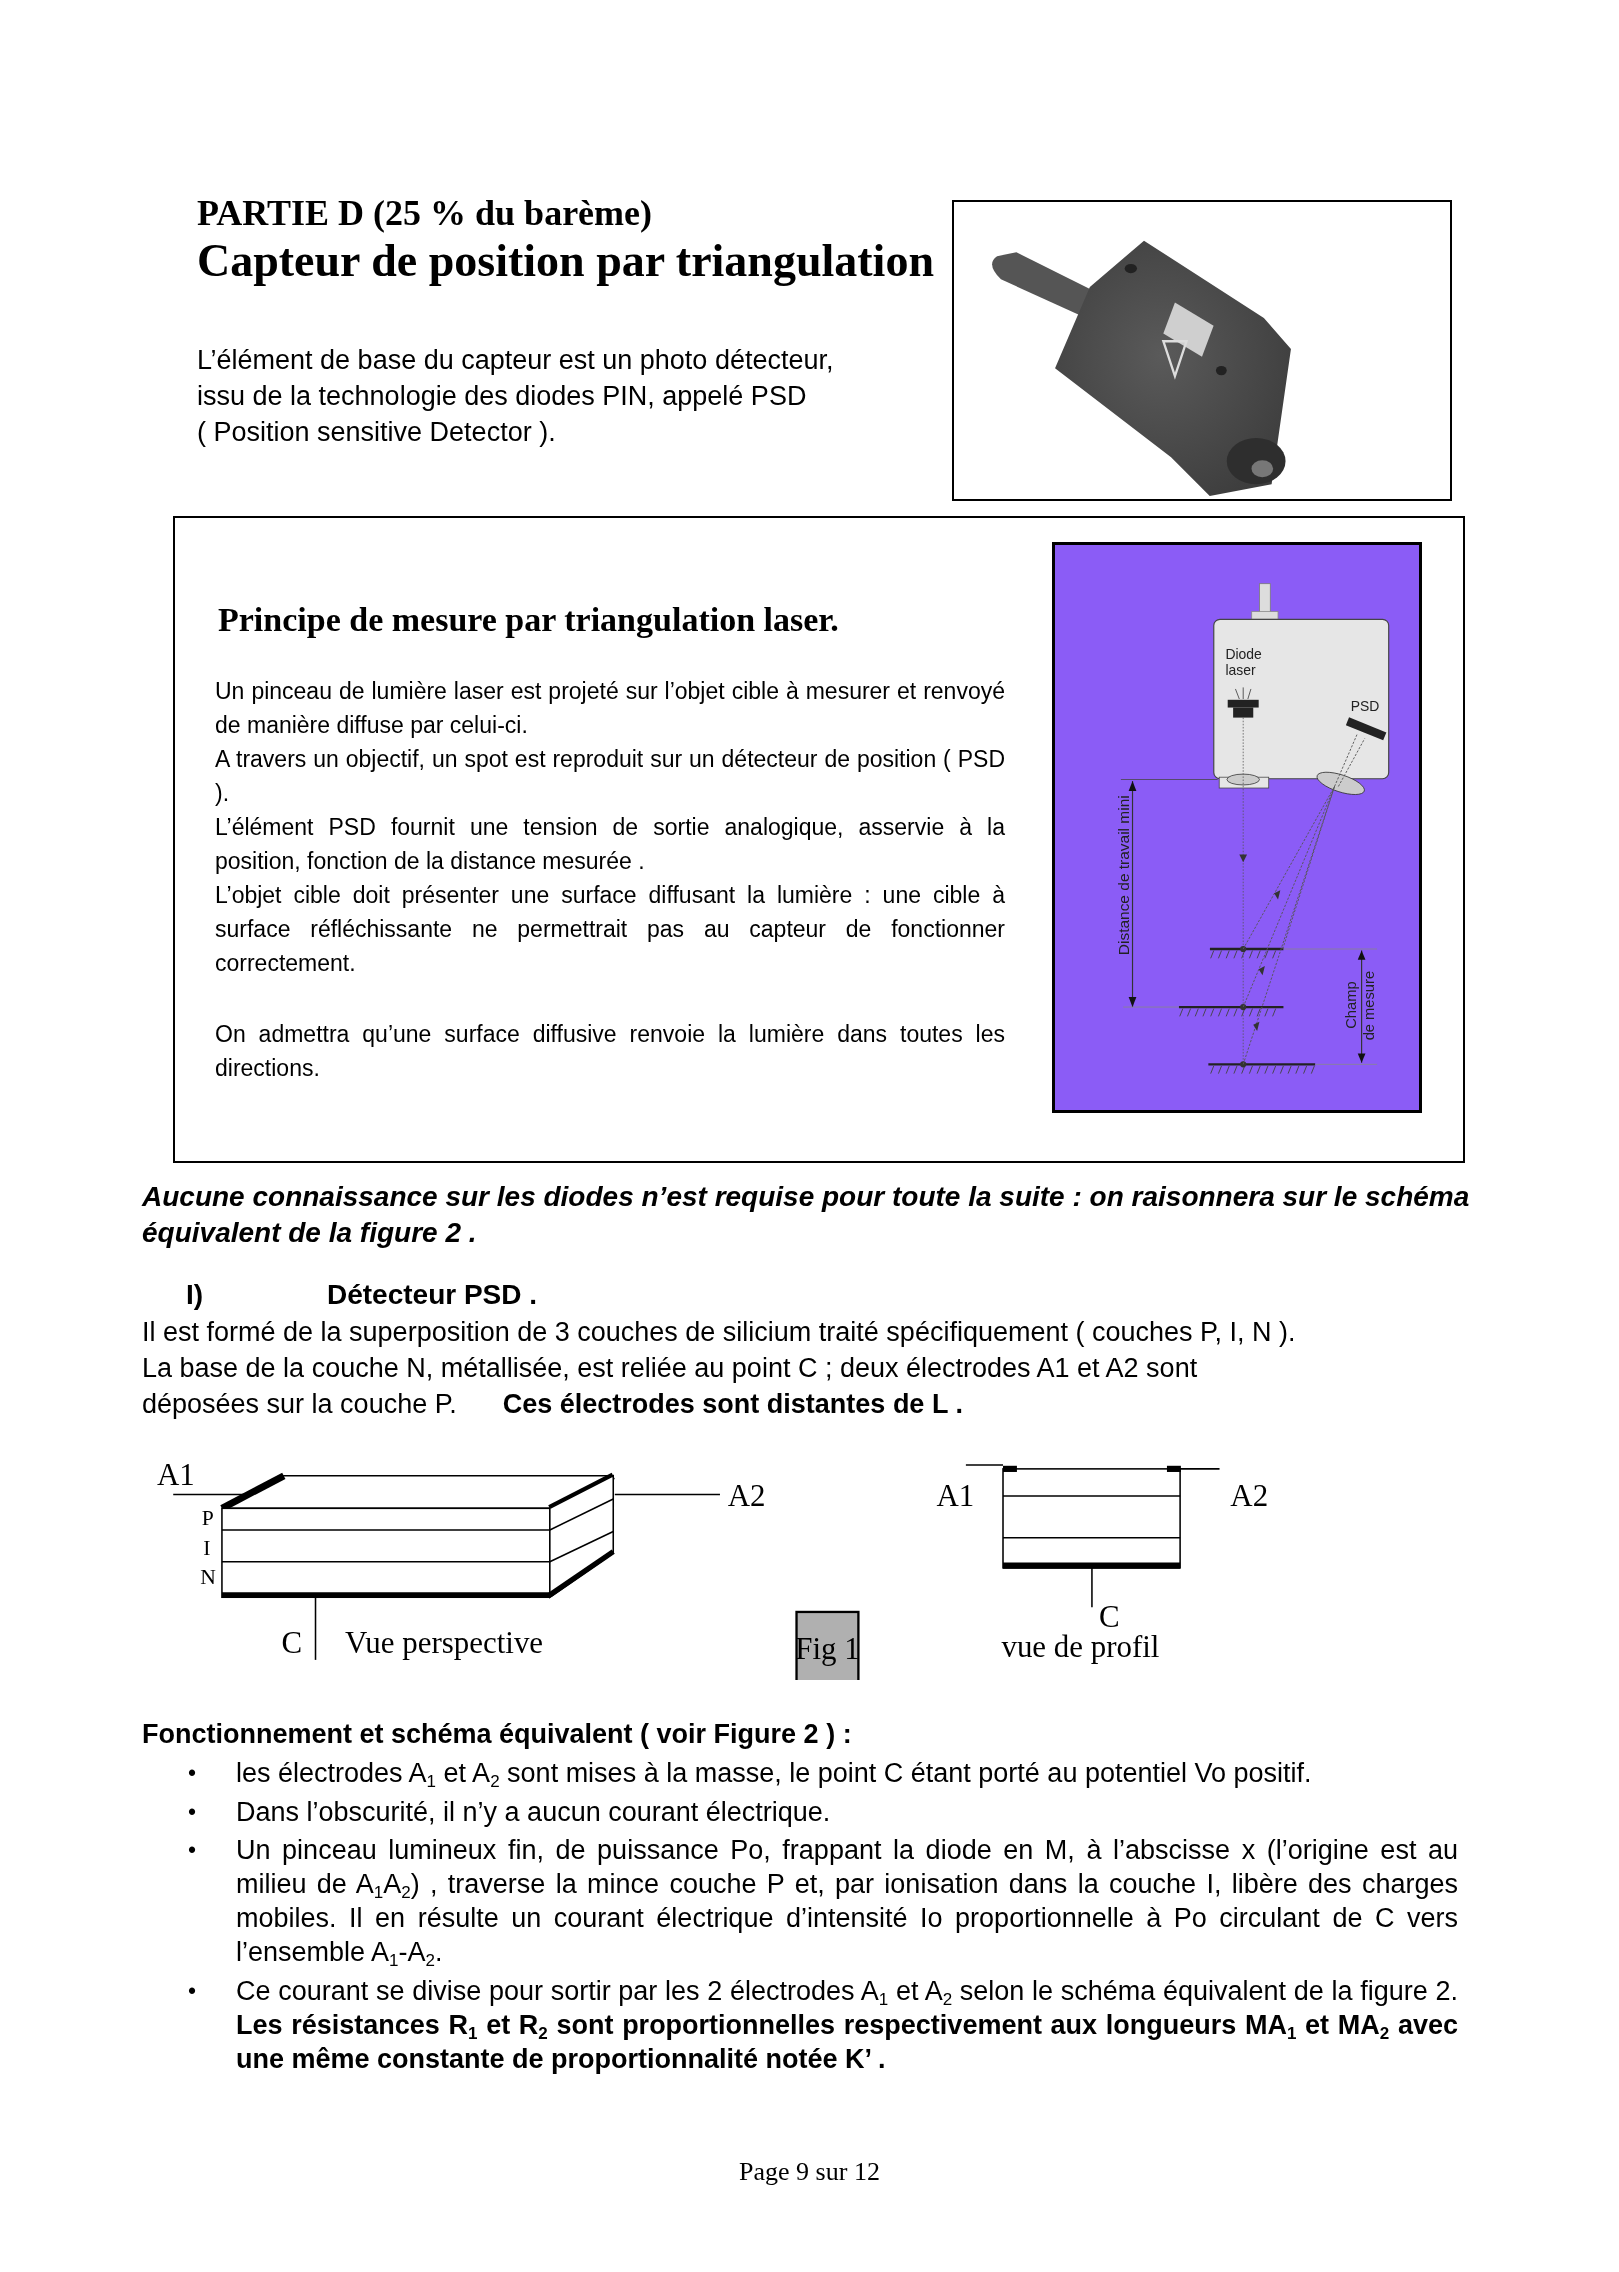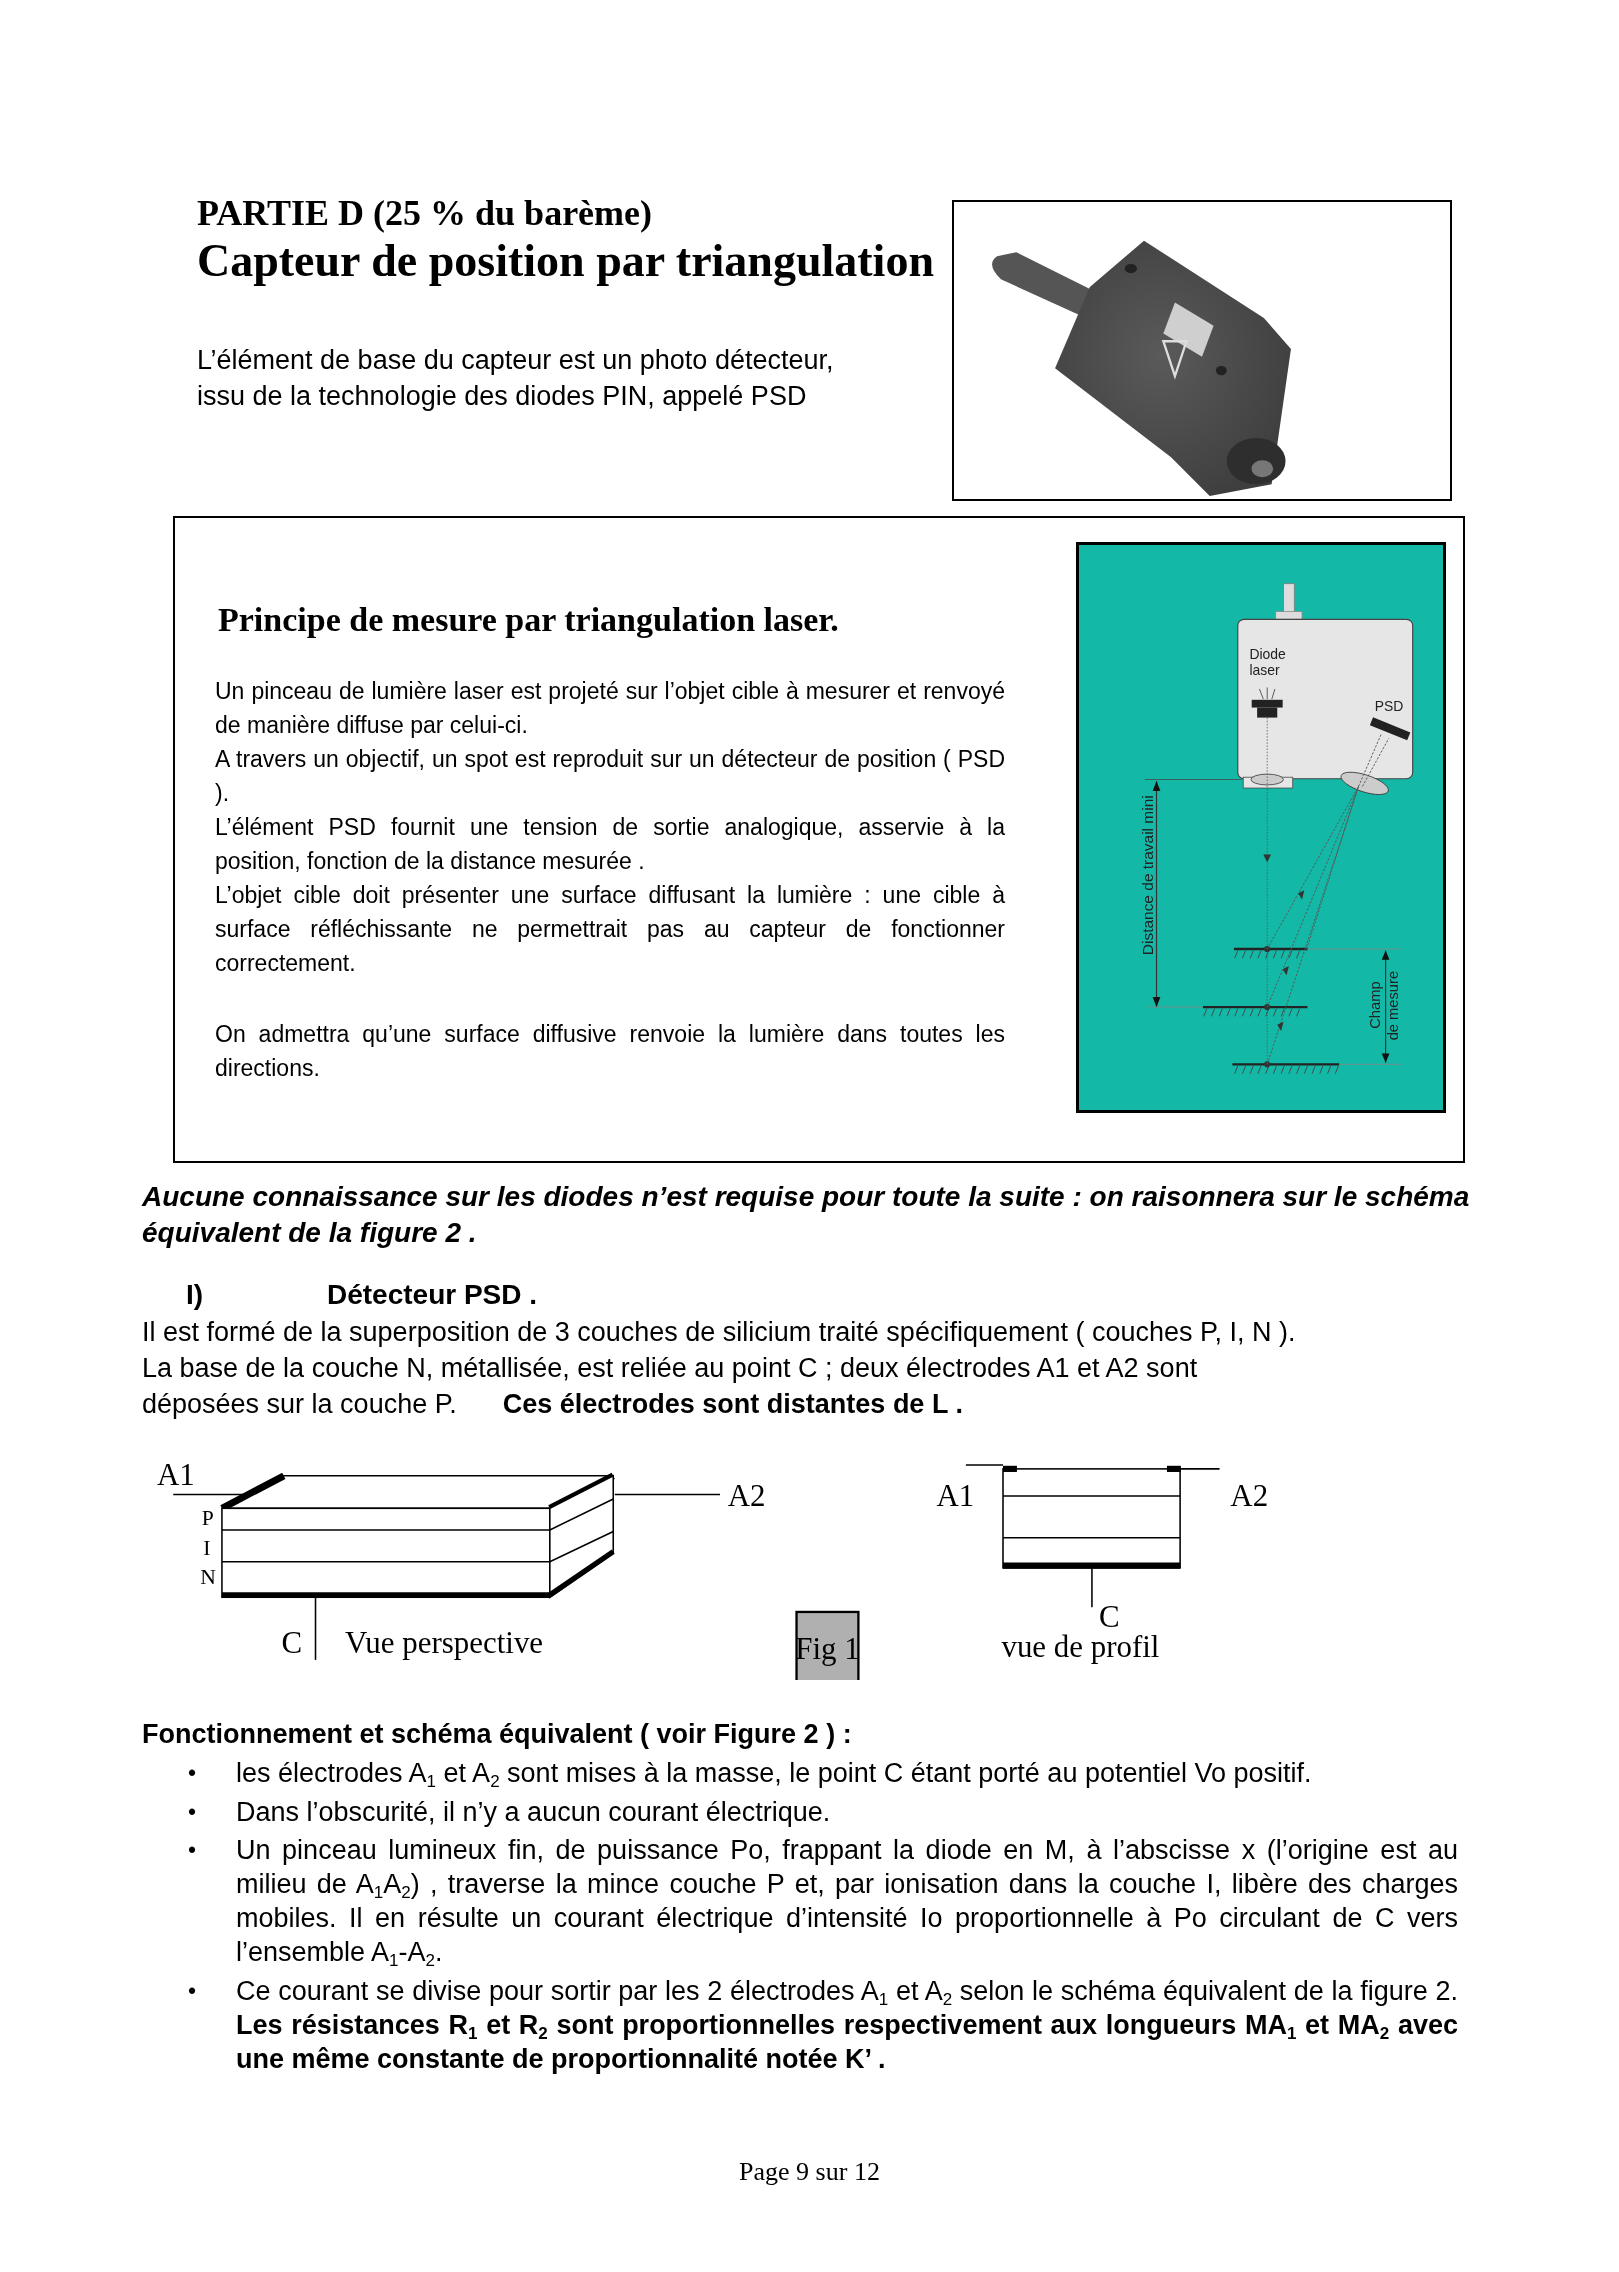--- a/index.html
+++ b/index.html
@@ -12,21 +12,21 @@
   #title2 { left: 197px; top: 234px; font-size: 46px; font-weight: bold; }
   #intro { left: 197px; top: 342px; width: 743px; font-size: 27px; line-height: 36px; }
 
   #photo-frame { left: 952px; top: 200px; width: 496px; height: 297px; border: 2.3px solid #000; background:#fff; }
 
   #principle-box { left: 173px; top: 516px; width: 1288px; height: 643px; border: 2.3px solid #000; }
   #principle-title { left: 218px; top: 588px; font-size: 34px; font-weight: bold; margin-top: 13px; }
   .ptext { font-size: 23px; line-height: 34px; width: 790px; text-align: justify; text-align-last: left; }
   #principle-text { left: 215px; top: 674px; }
   #principle-text2 { left: 215px; top: 1017px; }
-  #diagram-frame { left: 1076px; top: 542px; width: 364px; height: 565px; border: 3.1px solid #000; background: #14b8a6; }
+  #diagram-frame { left: 1052px; top: 542px; width: 364px; height: 565px; border: 3.1px solid #000; background: #8b5cf6; }
 
   #warning { left: 142px; top: 1179px; width: 1347px; font-size: 28px; line-height: 36px; font-weight: bold; font-style: italic; }
 
   #sec-num { left: 186px; top: 1279px; font-size: 28px; font-weight: bold; }
   #sec-title { left: 292px; top: 1279px; font-size: 28px; font-weight: bold; margin-left: 35px; }
   #sec-body { left: 142px; top: 1314px; width: 1347px; font-size: 27px; line-height: 36px; }
 
   #fig1 { left: 139px; top: 1448px; width: 1363px; height: 232px; }
 
   #fonction-title { left: 142px; top: 1719px; font-size: 27px; font-weight: bold; }
@@ -39,20 +39,21 @@
 </style>
 </head>
 <body>
 
 <div id="title1" class="abs serif">PARTIE D (25 % du barème)</div>
 <div id="title2" class="abs serif">Capteur de position par triangulation</div>
 
 <div id="intro" class="abs sans">
   <div>L’élément de base du capteur est un photo détecteur,</div>
   <div>issu de la technologie des diodes PIN, appelé PSD</div>
+  <div>( Position sensitive Detector ).</div>
 </div>
 
 <div id="photo-frame" class="abs">
   <svg width="496" height="297" viewBox="0 0 640 384">
     <defs>
       <radialGradient id="bodyg" cx="0.45" cy="0.45" r="0.7">
         <stop offset="0" stop-color="#5a5a5a"></stop>
         <stop offset="1" stop-color="#3a3a3a"></stop>
       </radialGradient>
     </defs>

